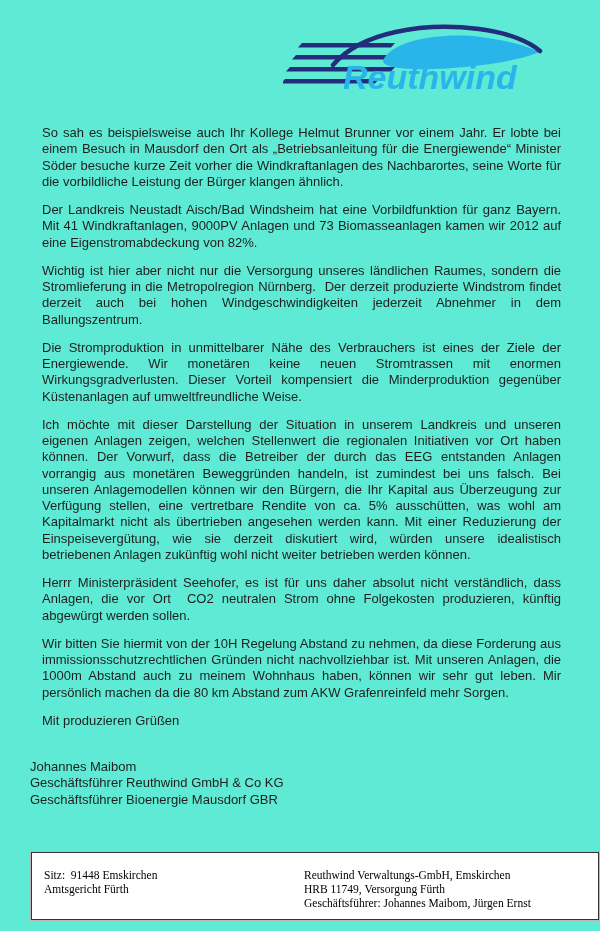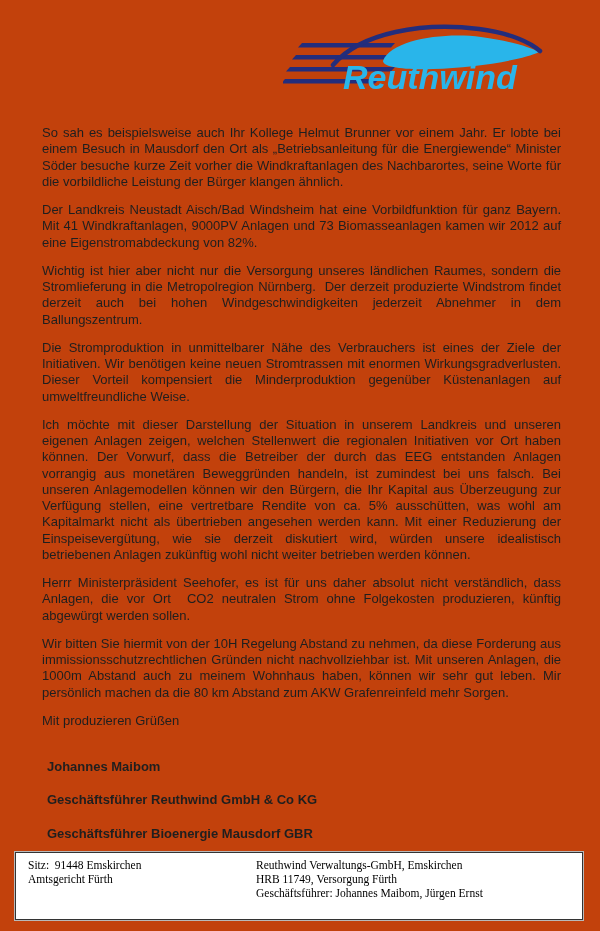--- a/index.html
+++ b/index.html
@@ -1,38 +1,38 @@
 <!DOCTYPE html>
 <html><head>
 <meta charset="utf-8">
 <style>
   html,body{margin:0;padding:0;background:#ffffff;}
   .page{
-    position:relative;width:600px;height:931px;background:#c2410c;overflow:hidden;
+    position:relative;width:600px;height:931px;background:#5eead4;overflow:hidden;
     font-family:"Liberation Sans", sans-serif;
   }
   
   .logo{position:absolute;top:20px;left:283px;width:294px;height:84px;}
   
   .body-text{
     position:absolute;top:113px;left:30px;width:543px;
     font-size:13px;line-height:16.25px;color:#1f1f1f;
     text-align:justify;
   }
   .body-text p{margin:12px;padding:0;}
   .closing{margin-top:16px;text-align:left;}
   .signature{margin-top:30px;text-align:left;}
-  .signature div{margin:17px;font-weight:bold;}
+  .signature div{margin:0;}
   
   .imprint{
-    position:absolute;top:852px;left:15px;width:568px;height:68px;
+    position:absolute;top:852px;left:31px;width:568px;height:68px;
     box-sizing:border-box;border:1px solid #333;outline:1px solid #b9b9b9;
     display:flex;align-items:flex-start;
     font-family:"Liberation Serif", serif;font-size:11.5px;line-height:14.2px;
-    color:#000;padding:5px 6px 5px 12px;background:#fff;
+    color:#000;padding:15px 6px 5px 12px;background:#fff;gap:32px;
   }
   .imprint .col-left{width:228px;flex:none;}
   .imprint .col-right{flex:1;}
   .imprint div{margin:0;}
 </style>
 </head>
 <body>
 
 <div class="page">
 
@@ -52,21 +52,21 @@
       <path d="M50,45 C78,12 140,2 196,9 C228,13 248,23 257,31" fill="none" stroke="#232d7c" stroke-width="4.5" stroke-linecap="round"></path>
 
       <text x="60" y="69" font-family="Liberation Sans, sans-serif" font-size="34" font-style="italic" font-weight="bold" fill="#29b5ea" letter-spacing="0">Reuthwind</text>
     </svg>
   </div>
 
   <main class="body-text">
     <p>So sah es beispielsweise auch Ihr Kollege Helmut Brunner vor einem Jahr. Er lobte bei einem Besuch in Mausdorf den Ort als „Betriebsanleitung für die Energiewende“ Minister Söder besuche kurze Zeit vorher die Windkraftanlagen des Nachbarortes, seine Worte für die vorbildliche Leistung der Bürger klangen ähnlich.</p>
     <p>Der Landkreis Neustadt Aisch/Bad Windsheim hat eine Vorbildfunktion für ganz Bayern. Mit 41 Windkraftanlagen, 9000PV Anlagen und 73 Biomasseanlagen kamen wir 2012 auf eine Eigenstromabdeckung von 82%.</p>
     <p>Wichtig ist hier aber nicht nur die Versorgung unseres ländlichen Raumes, sondern die Stromlieferung in die Metropolregion Nürnberg.&nbsp; Der derzeit produzierte Windstrom findet derzeit auch bei hohen Windgeschwindigkeiten jederzeit Abnehmer in dem Ballungszentrum.</p>
-    <p>Die Stromproduktion in unmittelbarer Nähe des Verbrauchers ist eines der Ziele der Initiativen. Wir benötigen keine neuen Stromtrassen mit enormen Wirkungsgradverlusten. Dieser Vorteil kompensiert die Minderproduktion gegenüber Küstenanlagen auf umweltfreundliche Weise.</p>
+    <p>Die Stromproduktion in unmittelbarer Nähe des Verbrauchers ist eines der Ziele der Energiewende. Wir monetären keine neuen Stromtrassen mit enormen Wirkungsgradverlusten. Dieser Vorteil kompensiert die Minderproduktion gegenüber Küstenanlagen auf umweltfreundliche Weise.</p>
     <p>Ich möchte mit dieser Darstellung der Situation in unserem Landkreis und unseren eigenen Anlagen zeigen, welchen Stellenwert die regionalen Initiativen vor Ort haben können. Der Vorwurf, dass die Betreiber der durch das EEG entstanden Anlagen vorrangig aus monetären Beweggründen handeln, ist zumindest bei uns falsch. Bei unseren Anlagemodellen können wir den Bürgern, die Ihr Kapital aus Überzeugung zur Verfügung stellen, eine vertretbare Rendite von ca. 5% ausschütten, was wohl am Kapitalmarkt nicht als übertrieben angesehen werden kann. Mit einer Reduzierung der Einspeisevergütung, wie sie derzeit diskutiert wird, würden unsere idealistisch betriebenen Anlagen zukünftig wohl nicht weiter betrieben werden können.</p>
     <p>Herrr Ministerpräsident Seehofer, es ist für uns daher absolut nicht verständlich, dass Anlagen, die vor Ort&nbsp; CO2 neutralen Strom ohne Folgekosten produzieren, künftig abgewürgt werden sollen.</p>
     <p>Wir bitten Sie hiermit von der 10H Regelung Abstand zu nehmen, da diese Forderung aus immissionsschutzrechtlichen Gründen nicht nachvollziehbar ist. Mit unseren Anlagen, die 1000m Abstand auch zu meinem Wohnhaus haben, können wir sehr gut leben. Mir persönlich machen da die 80 km Abstand zum AKW Grafenreinfeld mehr Sorgen.</p>
 
     <p class="closing">Mit produzieren Grüßen</p>
 
     <div class="signature">
       <div>Johannes Maibom</div>
       <div>Geschäftsführer Reuthwind GmbH &amp; Co KG</div>
       <div>Geschäftsführer Bioenergie Mausdorf GBR</div>

